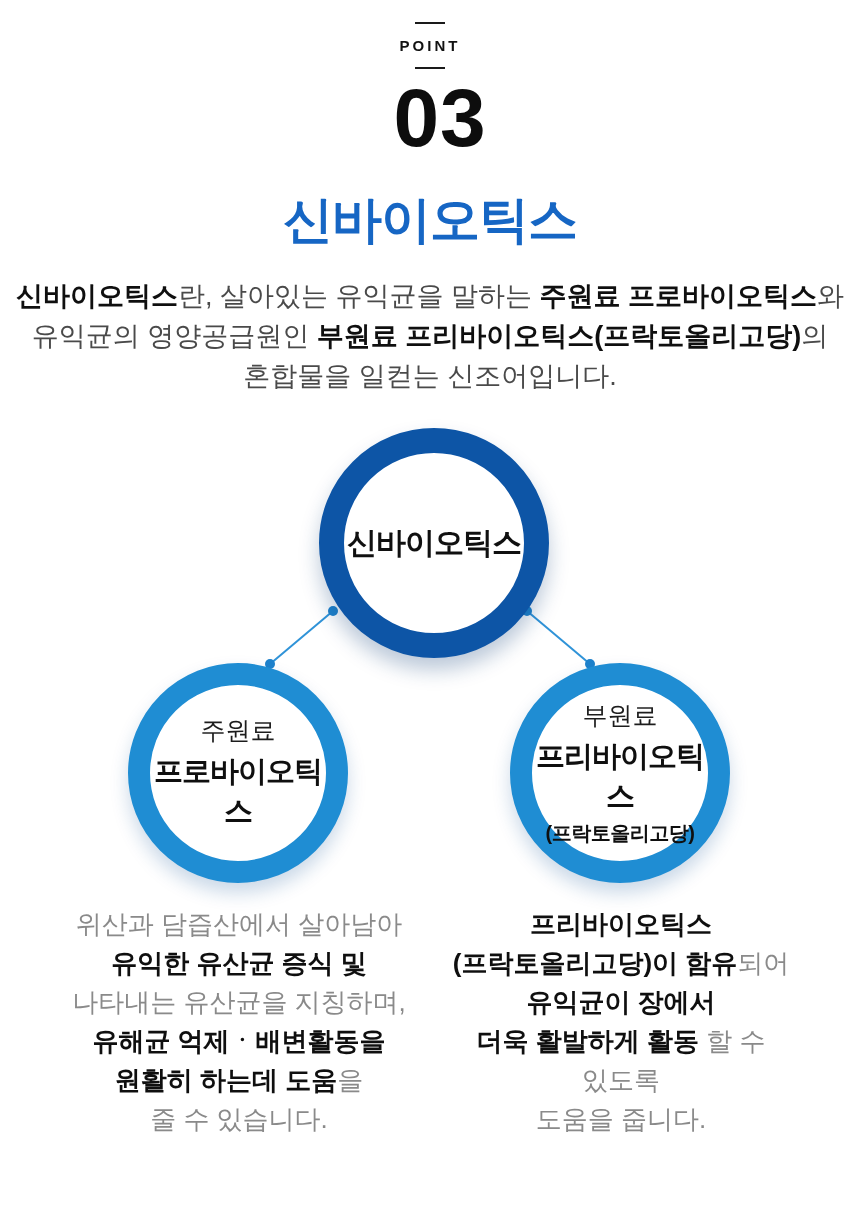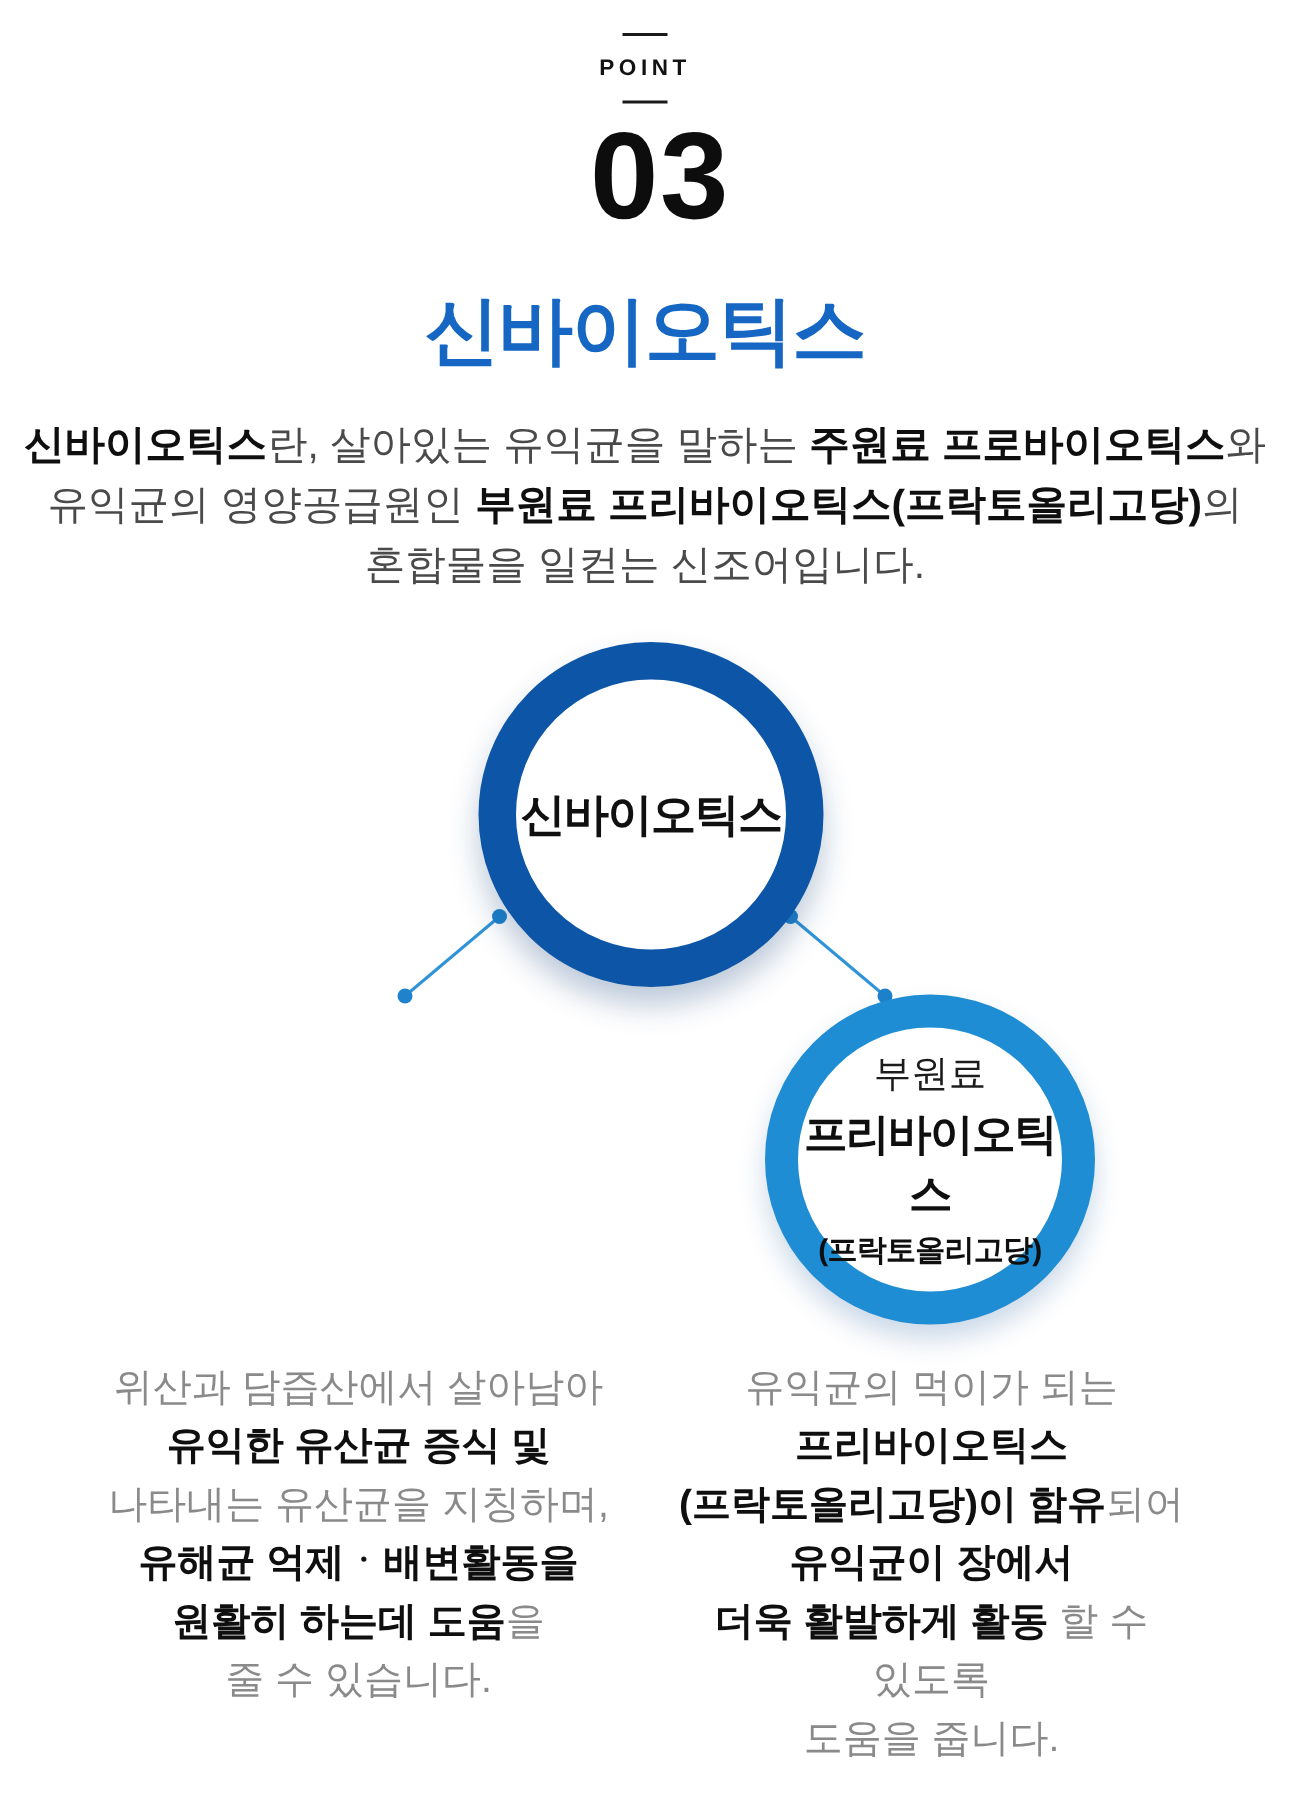--- a/index.html
+++ b/index.html
@@ -96,39 +96,42 @@
       <circle cx="333" cy="185" r="5" fill="#1e82cc"></circle>
       <circle cx="270" cy="238" r="5" fill="#1e82cc"></circle>
       <circle cx="527" cy="185" r="5" fill="#1e82cc"></circle>
       <circle cx="590" cy="238" r="5" fill="#1e82cc"></circle>
     </svg>
 
     <div class="circle circle-main">
       <span class="main-label">신바이오틱스</span>
     </div>
 
+    <div class="circle circle-sub circle-left">
+      <span class="sub-subtitle">주원료</span>
+      <span class="sub-title">프로바이오틱스</span>
+    </div>
 
     <div class="circle circle-sub circle-right">
       <span class="sub-subtitle">부원료</span>
       <span class="sub-title">프리바이오틱스</span>
       <span class="sub-note">(프락토올리고당)</span>
     </div>
   </div>
 
   <div class="desc-row">
     <div class="desc desc-left">
       <span class="line"><span>위산과 담즙산에서 살아남아</span></span>
       <span class="line"><span class="b">유익한 유산균 증식 및</span></span>
       <span class="line"><span>나타내는 유산균을 지칭하며,</span></span>
       <span class="line"><span class="b">유해균 억제ㆍ배변활동을</span></span>
       <span class="line"><span class="b">원활히 하는데 도움</span><span>을</span></span>
       <span class="line"><span>줄 수 있습니다.</span></span>
     </div>
     <div class="desc desc-right">
-      <span class="line"><span>유익균의 먹이가 되는</span></span>
       <span class="line"><span class="b">프리바이오틱스</span></span>
       <span class="line"><span class="b">(프락토올리고당)이 함유</span><span>되어</span></span>
       <span class="line"><span class="b">유익균이 장에서</span></span>
       <span class="line"><span class="b">더욱 활발하게 활동</span><span> 할 수</span></span>
       <span class="line"><span>있도록</span></span>
       <span class="line"><span>도움을 줍니다.</span></span>
     </div>
   </div>
 
 </div>

